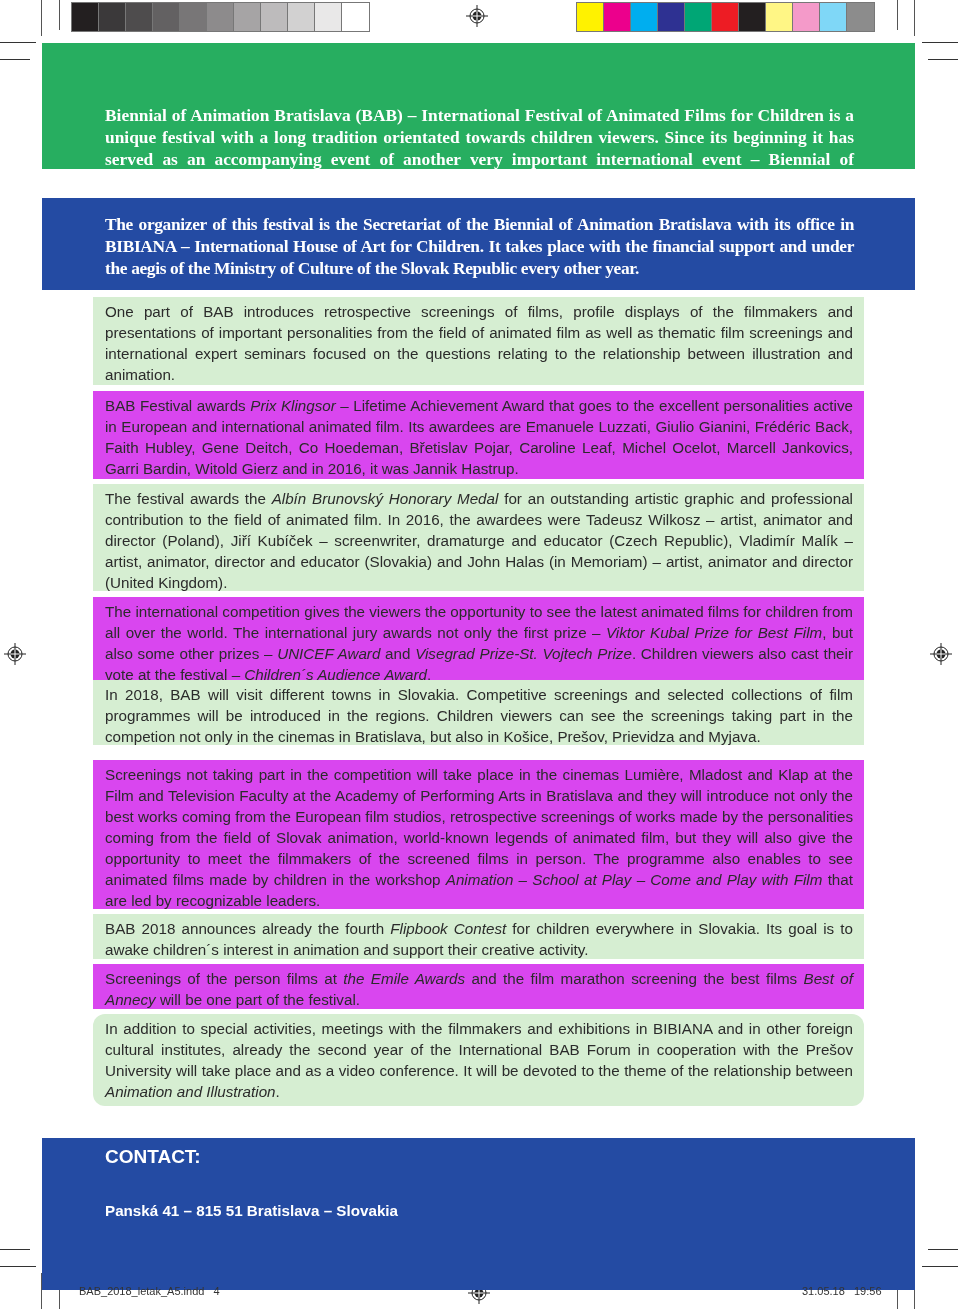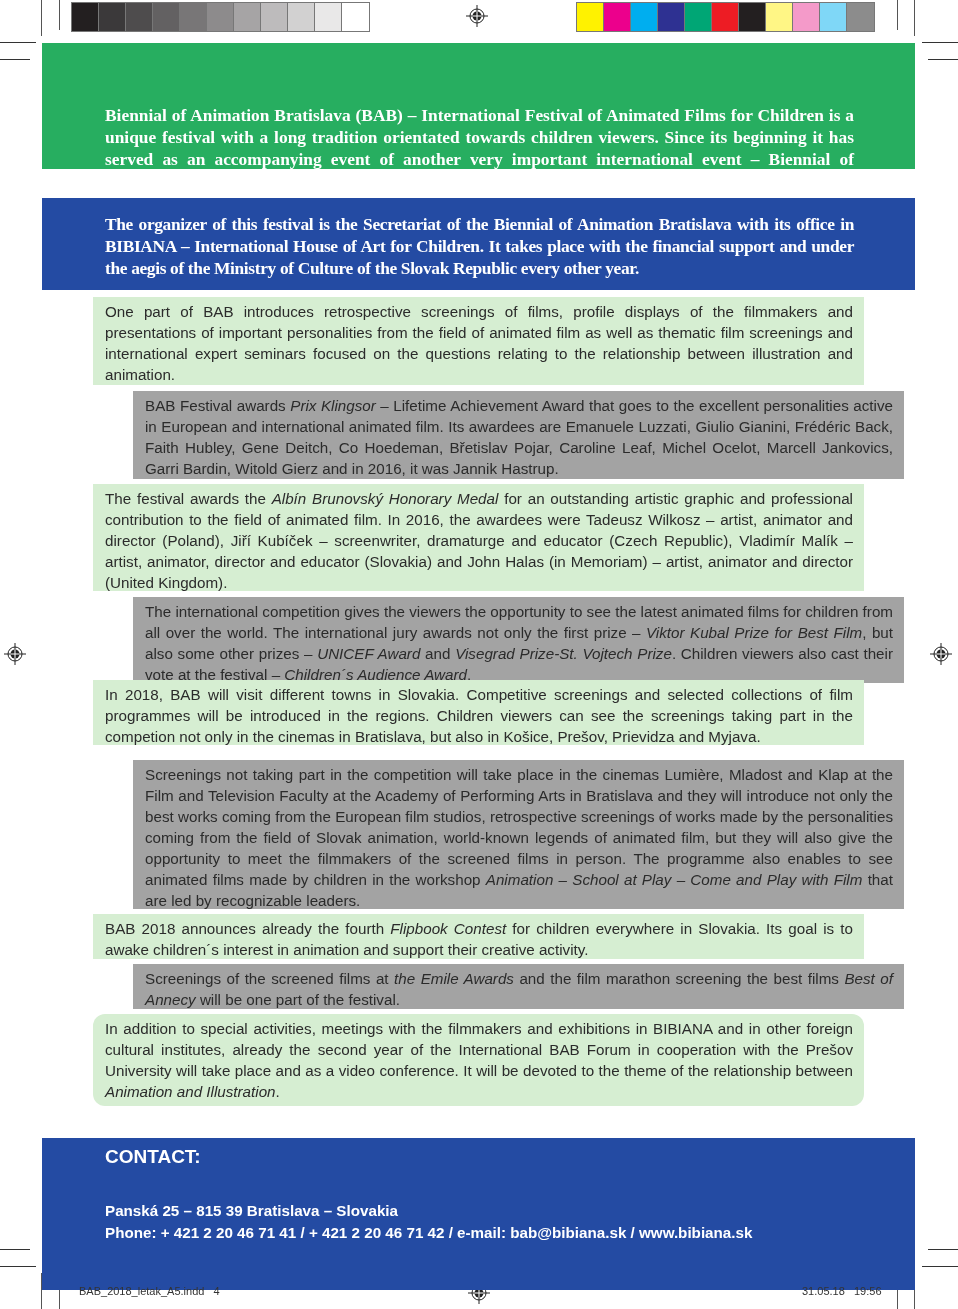--- a/index.html
+++ b/index.html
@@ -9,21 +9,21 @@
   .hline { position:absolute; height:1px; background:#333; }
   .swatch-strip { position:absolute; top:2px; height:28px; display:flex; border:1px solid #777; }
   .swatch { width:27px; height:28px; border-right:1px solid #777; box-sizing:border-box; }
   .swatch:last-child { border-right:none; }
   .reg { position:absolute; width:22px; height:22px; }
   .green-hdr { position:absolute; left:42px; top:43px; width:873px; height:126px; background:#27ae60; }
   .blue-hdr { position:absolute; left:42px; top:198px; width:873px; height:92px; background:#244ba3; }
   .serif-txt { font-family:"Liberation Serif", serif; font-weight:bold; color:#fff; font-size:17.4px; line-height:22px; text-align:justify; }
   .box { position:absolute; left:93px; width:771px; box-sizing:border-box; padding:4px 11px 0 12px; font-family:"Liberation Sans", sans-serif; font-size:15.2px; line-height:21px; color:#2b2b2b; text-align:justify; }
   .g { background:#d6eed2; }
-  .b { background:#a3a3a3;margin-left:40px; }
+  .b { background:#d946ef; }
   .box i { font-style:italic; }
   .contact { position:absolute; left:42px; top:1114px; width:873px; height:152px; background:#244ba3; color:#fff;margin-top:24px; }
   .contact-title { position:absolute; left:63px; top:8px; font-size:19px; font-weight:bold; font-family:"Liberation Sans", sans-serif; }
   .contact-line { position:absolute; left:63px; font-size:15.2px; font-weight:bold; font-family:"Liberation Sans", sans-serif; }
   .slug { position:absolute; top:1285px; font-size:11px; color:#333; font-family:"Liberation Sans", sans-serif; }
 </style>
 </head>
 <body>
 
 <div class="vline" style="left:41px;top:0;height:36px;"></div>
@@ -133,27 +133,26 @@
 
 <div class="box b" style="top:760px;height:149px;">
   <span>Screenings not taking part in the competition will take place in the cinemas Lumière, Mladost and Klap at the Film and Television Faculty at the Academy of Performing Arts in Bratislava and they will introduce not only the best works coming from the European film studios, retrospective screenings of works made by the personalities coming from the field of Slovak animation, world-known legends of animated film, but they will also give the opportunity to meet the filmmakers of the screened films in person. The programme also enables to see animated films made by children in the workshop </span><i>Animation – School at Play – Come and Play with Film</i><span> that are led by recognizable leaders.</span>
 </div>
 
 <div class="box g" style="top:914px;height:45px;">
   <span>BAB 2018 announces already the fourth </span><i>Flipbook Contest</i><span> for children everywhere in Slovakia. Its goal is to awake children´s interest in animation and support their creative activity.</span>
 </div>
 
 <div class="box b" style="top:964px;height:45px;">
-  <span>Screenings of the screened films at </span><i>the Emile Awards</i><span> and the film marathon screening the best films </span><i>Best of Annecy</i><span> will be one part of the festival.</span>
+  <span>Screenings of the person films at </span><i>the Emile Awards</i><span> and the film marathon screening the best films </span><i>Best of Annecy</i><span> will be one part of the festival.</span>
 </div>
 
 <div class="box g" style="top:1014px;height:92px;border-radius:12px;">
   <span>In addition to special activities, meetings with the filmmakers and exhibitions in BIBIANA and in other foreign cultural institutes, already the second year of the International BAB Forum in cooperation with the Prešov University will take place and as a video conference. It will be devoted to the theme of the relationship between </span><i>Animation and Illustration</i><span>.</span>
 </div>
 
 <div class="contact">
   <div class="contact-title">CONTACT:</div>
-  <div class="contact-line" style="top:64px;">Panská 25 – 815 39 Bratislava – Slovakia</div>
-  <div class="contact-line" style="top:86px;">Phone: + 421 2 20 46 71 41 / + 421 2 20 46 71 42 / e-mail: bab@bibiana.sk / www.bibiana.sk</div>
+  <div class="contact-line" style="top:64px;">Panská 41 – 815 51 Bratislava – Slovakia</div>
 </div>
 
 <div class="slug" style="left:79px;white-space:pre;">BAB_2018_letak_A5.indd   4</div>
 <div class="slug" style="left:802px;white-space:pre;">31.05.18   19:56</div>
 
 </body></html>

